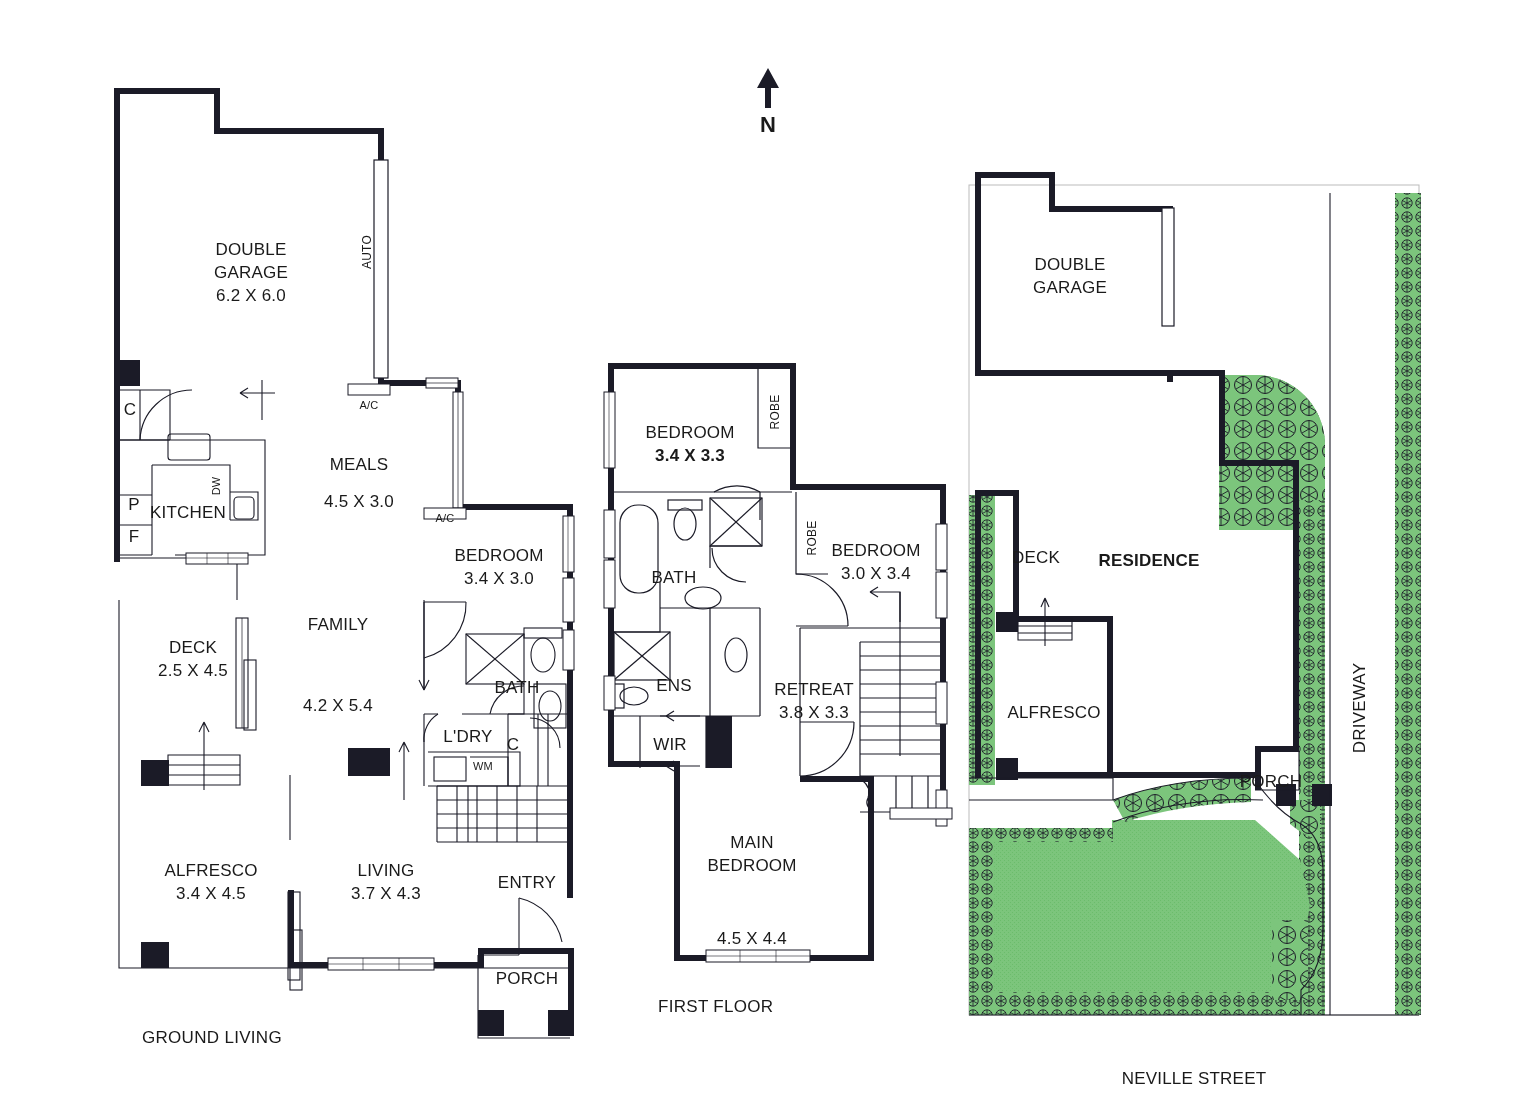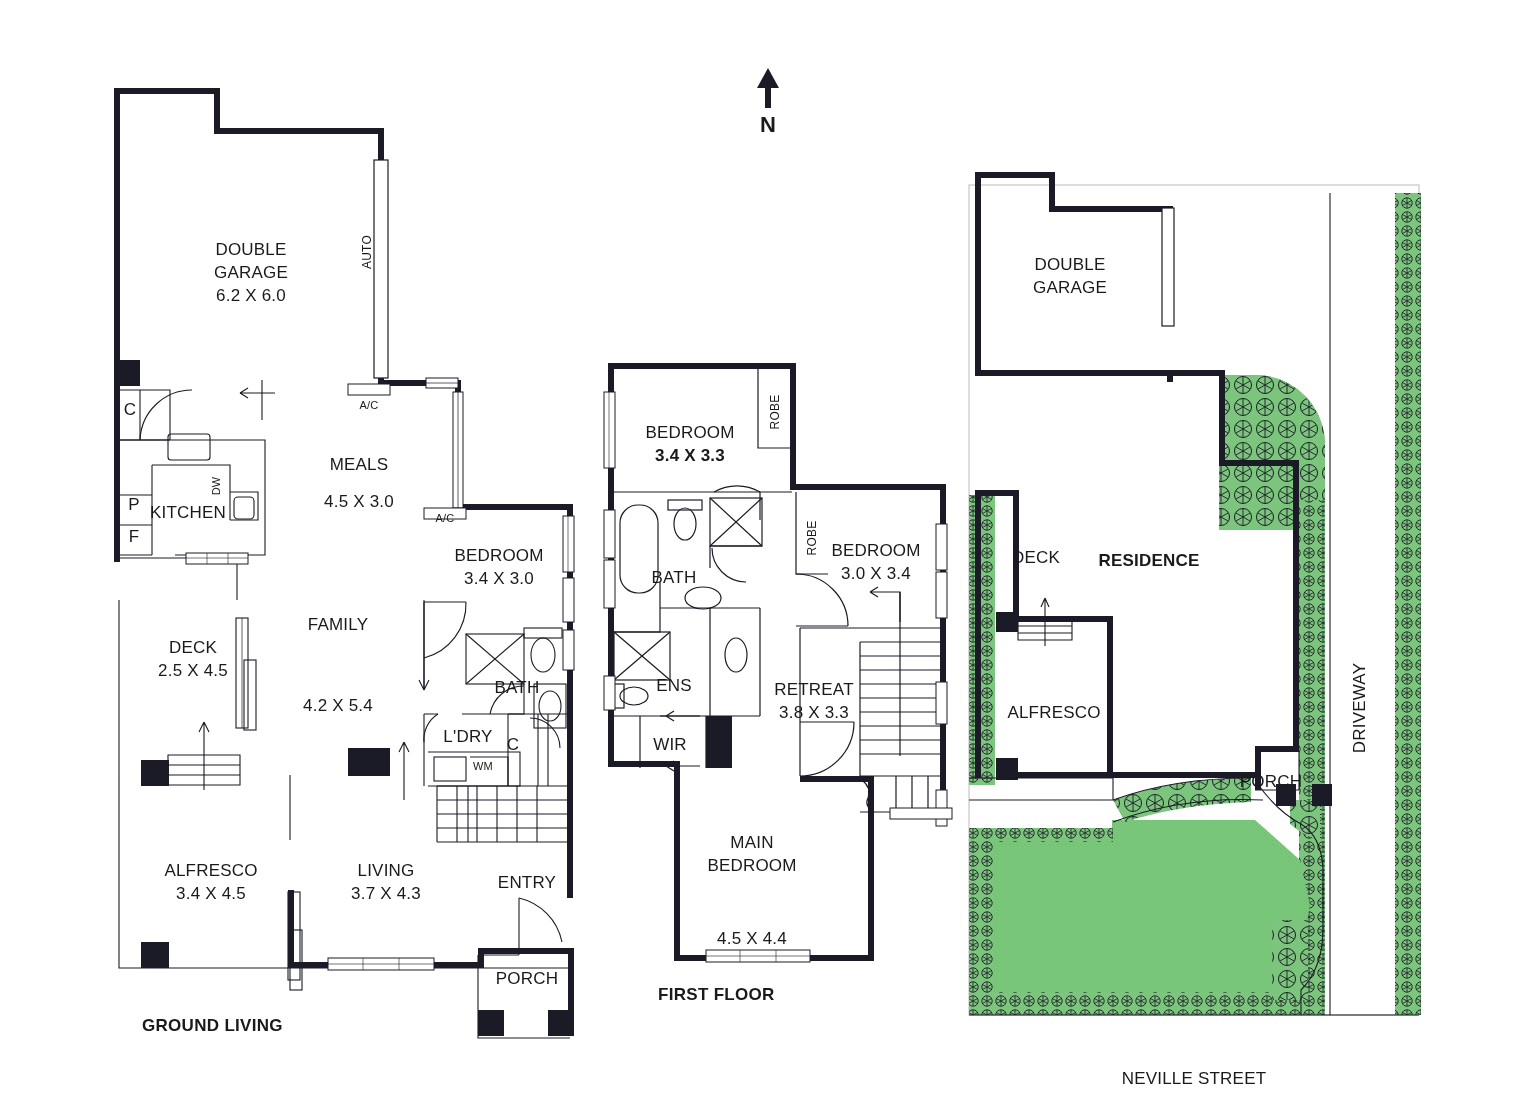--- a/index.html
+++ b/index.html
@@ -6,21 +6,21 @@
   body{width:1535px;height:1110px;position:relative;overflow:hidden;
        font-family:"Liberation Sans","DejaVu Sans",sans-serif;color:#111;}
   .stage{position:absolute;left:0;top:0;width:1535px;height:1110px;}
   svg{display:block;}
   .lbl{position:absolute;white-space:nowrap;font-family:"Liberation Sans","DejaVu Sans",sans-serif;
        color:#1a1a1a;letter-spacing:0.2px;}
   .rname{font-size:17px;text-align:center;transform:translateX(-50%);}
   .rdim{font-size:17px;text-align:center;transform:translateX(-50%);}
   .small{font-size:12px;text-align:center;transform:translateX(-50%);}
   .tiny{font-size:11px;text-align:center;transform:translateX(-50%);}
-  .floorlabel{font-size:17px;font-weight:bold;letter-spacing:0.3px;}
+  .floorlabel{font-size:17px;font-weight:normal;letter-spacing:0.3px;margin-top:12px;}
   .vert{transform:translateX(-50%) rotate(-90deg);transform-origin:center center;}
   .bold{font-weight:bold;}
 </style>
 </head>
 <body>
 
 <div class="stage">
 
 <svg width="1535" height="1110" viewBox="0 0 1535 1110">
   <defs>

